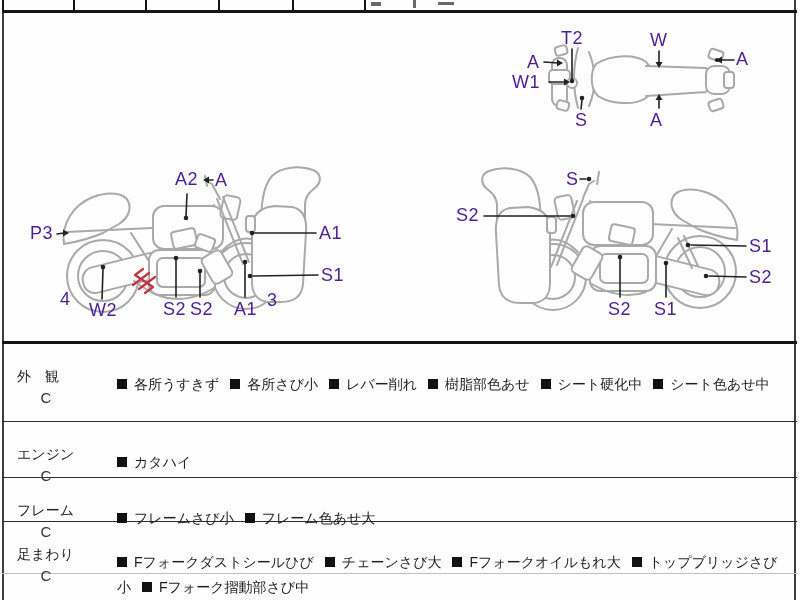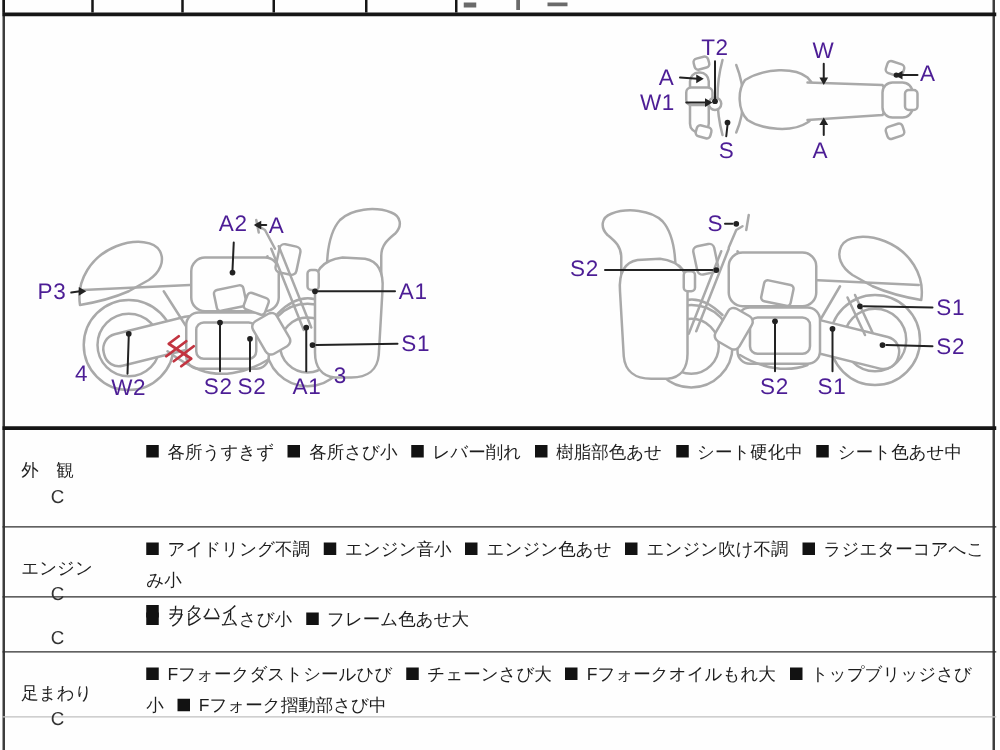--- a/index.html
+++ b/index.html
@@ -14,21 +14,21 @@
   .hr-div{position:absolute;top:0;height:10px;width:2px;background:#161616;}
   .hr-mark{position:absolute;background:#6a6a6a;}
   
   .callout{position:absolute;font-size:18px;line-height:1;color:#4c1d95;letter-spacing:.5px;white-space:nowrap;}
   
   #ctable{position:absolute;left:2px;top:341px;width:795px;border-top:3px solid #151515;border-bottom:1px solid #c0c0c0;}
   .trow{display:flex;border-top:1px solid #2e2e2e;}
   .trow:first-child{border-top:none;}
   .cat-cell{width:100px;flex:none;padding:22px 0 0 15px;line-height:21px;font-size:14px;color:#222;}
   .grade{width:58px;text-align:center;font-size:15px;color:#333;}
-  .items-cell{flex:1;padding:5px 8px 0 0;font-size:14px;line-height:25px;line-break:anywhere;}
+  .items-cell{flex:1;padding:5px 8px 0 0;font-size:14px;line-height:25px;line-break:anywhere;margin-top:23px;}
   .tline{min-height:25px;}
   .item{margin-right:11px;}
   .bullet{display:inline-block;width:10px;height:10px;background:#121212;margin-right:7px;vertical-align:baseline;}
   svg{position:absolute;left:0;top:0;}
   .art{stroke:#a9a9a9;stroke-width:2;fill:none;stroke-linecap:round;stroke-linejoin:round;}
   .artf{fill:#fefefe;}
   .lead{stroke:#222;stroke-width:1.6;fill:none;stroke-linecap:round;}
   .dot{fill:#222;stroke:none;}
   .ah{fill:#222;stroke:none;}
   .dmg{stroke:#c23440;stroke-width:2.2;fill:none;stroke-linecap:round;stroke-linejoin:round;}
@@ -222,26 +222,26 @@
       <div class="items-cell">
           <div class="tline"><span class="item"><span class="bullet"></span>各所うすきず</span><span class="item"><span class="bullet"></span>各所さび小</span><span class="item"><span class="bullet"></span>レバー削れ</span><span class="item"><span class="bullet"></span>樹脂部色あせ</span><span class="item"><span class="bullet"></span>シート硬化中</span><span class="item"><span class="bullet"></span>シート色あせ中</span></div>
         </div>
     </div>
     <div class="trow" style="height:55px;">
       <div class="cat-cell">
         <div>エンジン</div>
         <div class="grade">C</div>
       </div>
       <div class="items-cell">
-          <div class="tline"><span class="item"><span class="bullet"></span>アイドリング不調</span><span class="item"><span class="bullet"></span>エンジン音小</span><span class="item"><span class="bullet"></span>エンジン色あせ</span><span class="item"><span class="bullet"></span>エンジン吹け不調</span><span class="item"><span class="bullet"></span>ラジエターコアへこみ小</span></div>
           <div class="tline"><span class="item"><span class="bullet"></span>カタハイ</span></div>
         </div>
     </div>
     <div class="trow" style="height:43px;">
       <div class="cat-cell">
+        <div>フレーム</div>
         <div class="grade">C</div>
       </div>
       <div class="items-cell">
           <div class="tline"><span class="item"><span class="bullet"></span>フレームさび小</span><span class="item"><span class="bullet"></span>フレーム色あせ大</span></div>
         </div>
     </div>
     <div class="trow" style="height:51px;justify-content:center;">
       <div class="cat-cell">
         <div>足まわり</div>
         <div class="grade">C</div>

